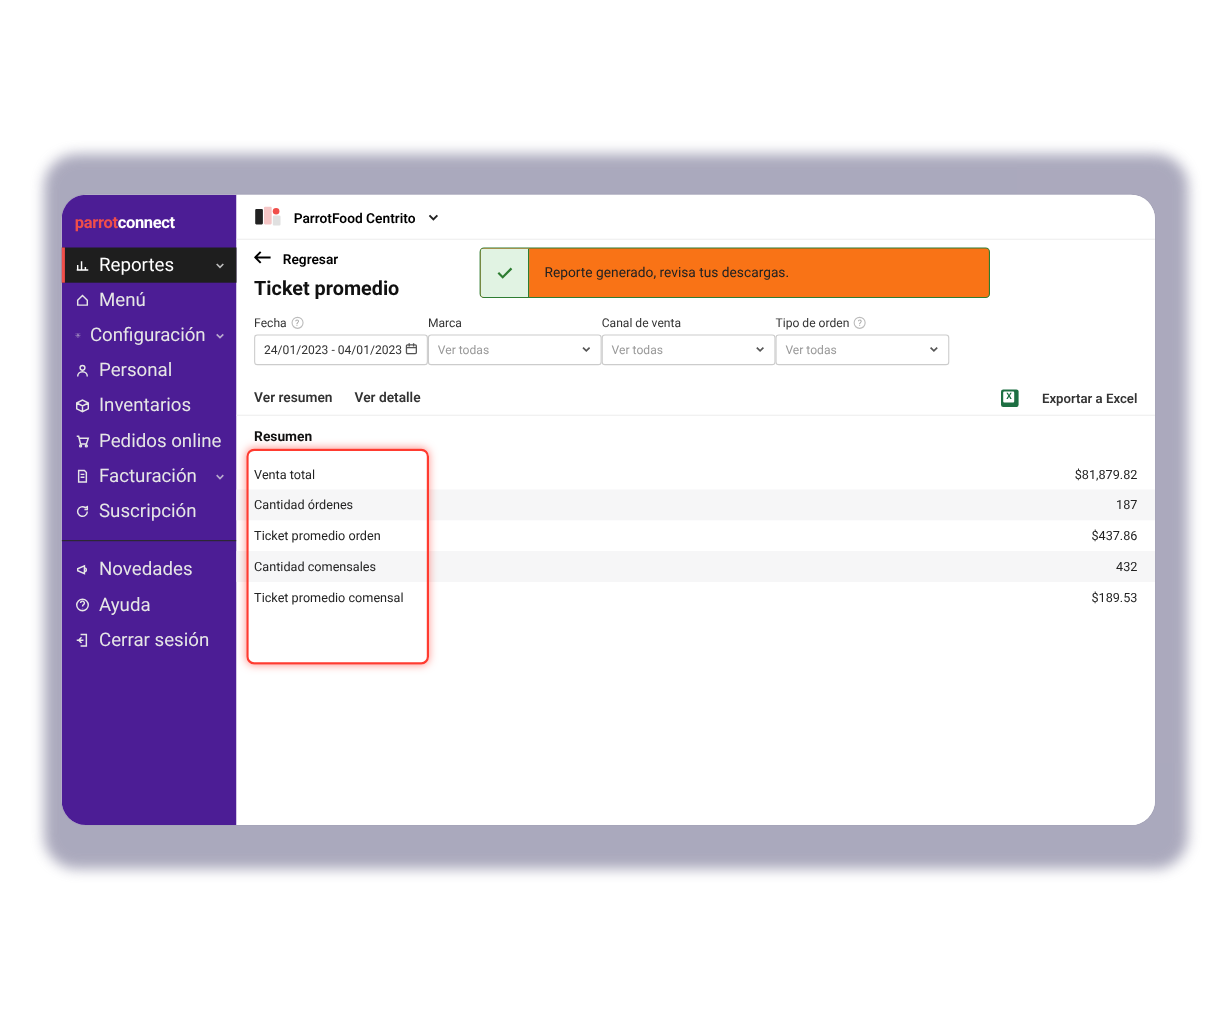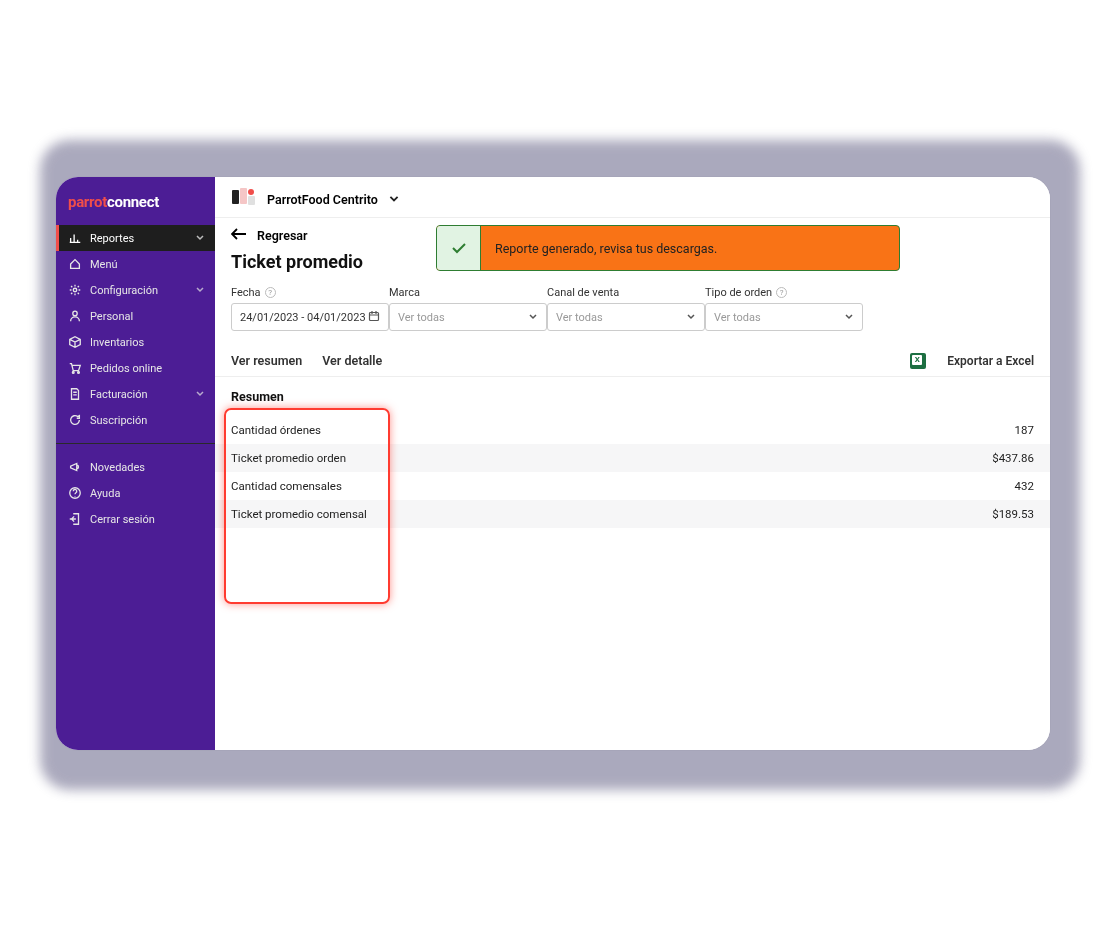--- a/index.html
+++ b/index.html
@@ -48,21 +48,21 @@
   .logo .p1 { color: #f04e4a; }
   .logo .p2 { color: #fff; }
   .nav { display: flex; flex-direction: column; }
   .nav-item {
     display: flex;
     align-items: center;
     gap: 8px;
     padding: 6px 10px 6px 12px;
     cursor: pointer;
     color: #e6e6e6;
-    font-size: 11px;
+    font-size: 17px;
     position: relative;
   }
   .nav-item.active {
     background: #1e1e1e;
     color: #fff;
   }
   .nav-item.active::before {
     content:"";
     position: absolute; left:0; top:0; bottom:0; width:3px;
     background:#f04e4a;
@@ -405,20 +405,24 @@
       <span class="tab">Ver detalle</span>
       <span class="export">
         <span class="excel-ico"></span>
         <span>Exportar a Excel</span>
       </span>
     </div>
 
     <div class="summary-wrap">
       <div class="resumen-head">Resumen</div>
       <div class="srow">
+        <span>Venta total</span>
+        <span>$81,879.82</span>
+      </div>
+      <div class="srow">
         <span>Cantidad órdenes</span>
         <span>187</span>
       </div>
       <div class="srow">
         <span>Ticket promedio orden</span>
         <span>$437.86</span>
       </div>
       <div class="srow">
         <span>Cantidad comensales</span>
         <span>432</span>

